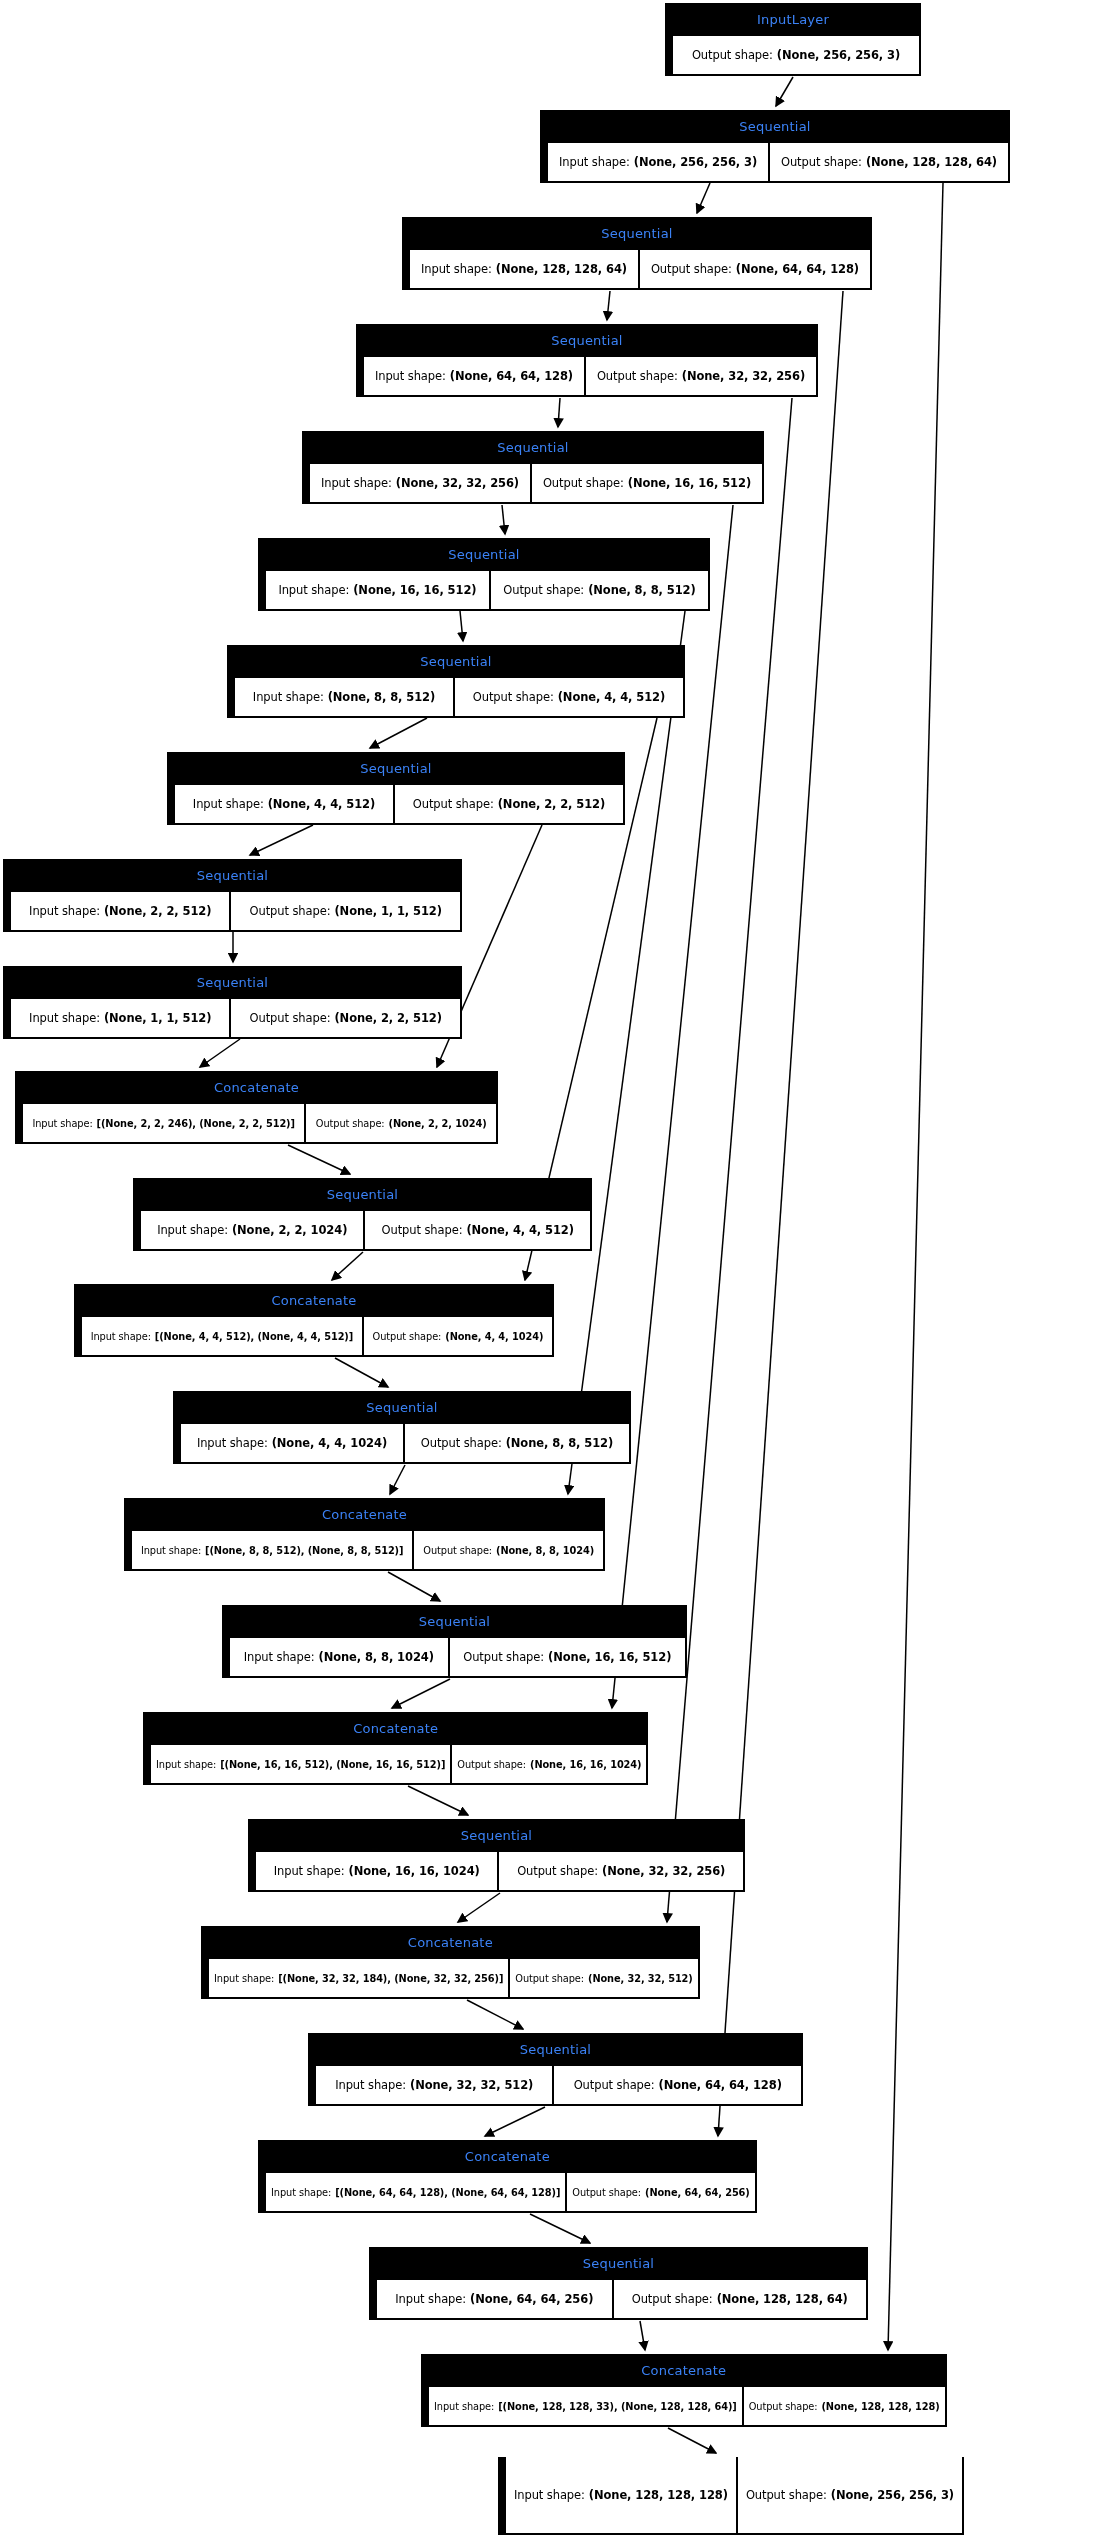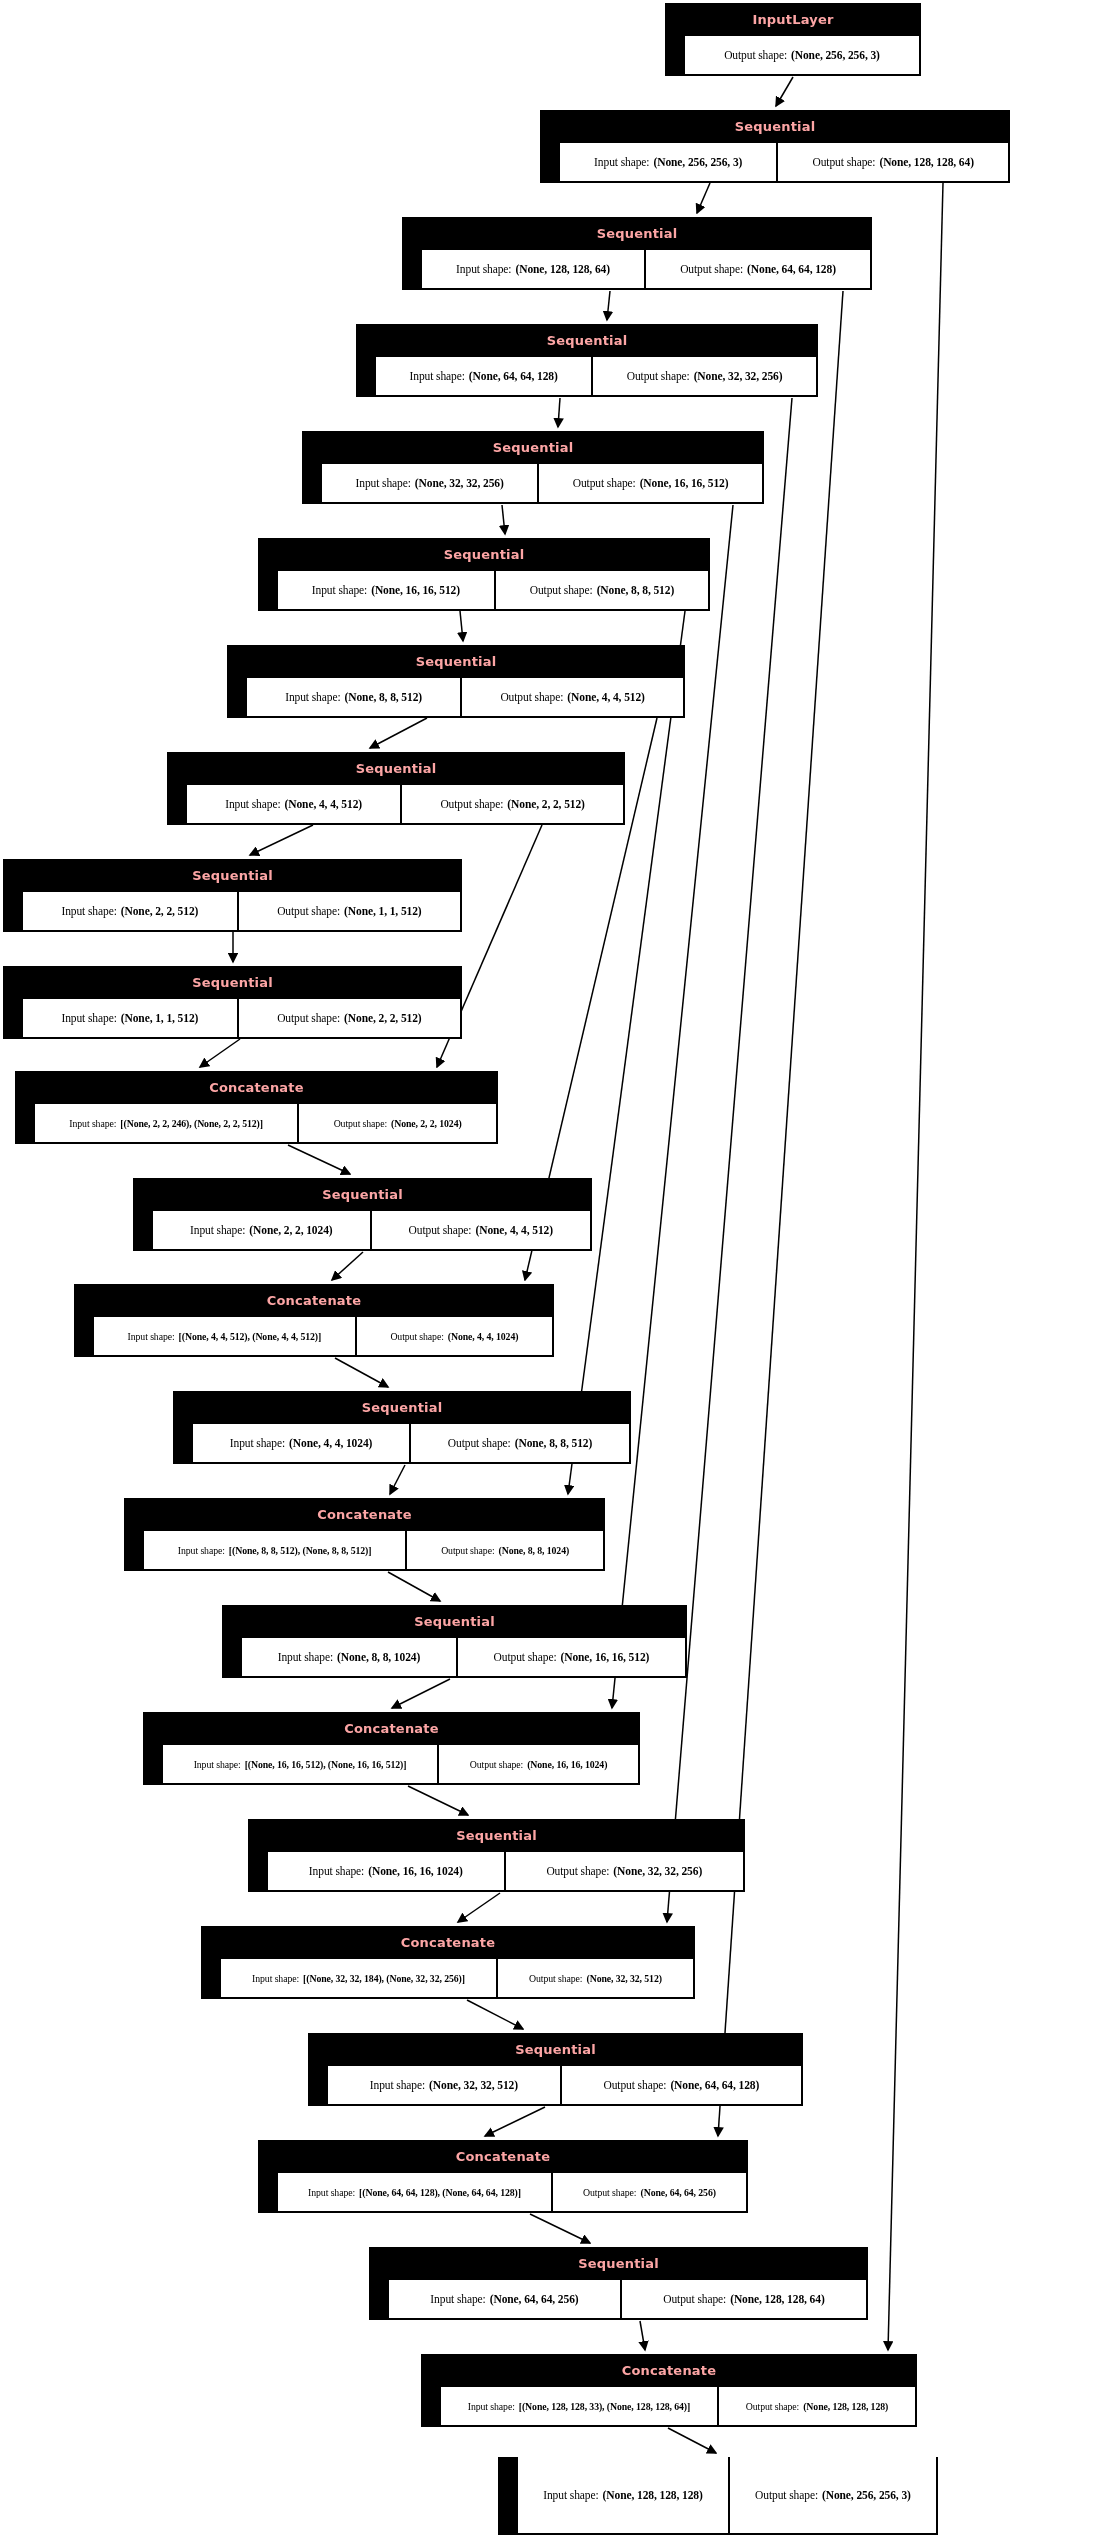--- a/index.html
+++ b/index.html
@@ -2,22 +2,22 @@
 <html><head>
 <meta charset="utf-8">
 <style>
   html,body{margin:0;padding:0;background:#ffffff;}
   #canvas{position:relative;width:1101px;height:2535px;background:#ffffff;overflow:hidden;
           font-family:"DejaVu Sans","Liberation Sans",sans-serif;}
   #edge-layer{position:absolute;left:0;top:0;width:1101px;height:2535px;}
   .node{position:absolute;height:73px;background:#000000;box-sizing:border-box;
         display:flex;flex-direction:column;}
   .hd{flex:0 0 33px;display:flex;align-items:center;justify-content:center;
-      color:#fca5a5;font-weight:bold;font-size:13px;letter-spacing:0.2px;text-align:right;}
-  .bd{flex:1 1 auto;display:flex;gap:2px;padding:0 2px 2px 20px;box-sizing:border-box;font-family:Liberation Serif, serif;}
+      color:#3b82f6;font-weight:normal;font-size:13px;letter-spacing:0.2px;text-align:right;}
+  .bd{flex:1 1 auto;display:flex;gap:2px;padding:0 2px 2px 8px;box-sizing:border-box;}
   .cell{flex:1 1 auto;background:#ffffff;display:flex;align-items:center;justify-content:center;
         white-space:nowrap;padding:0 8px;font-size:11.5px;color:#000000;letter-spacing:-0.1px;}
   .cell .lbl{font-weight:normal;margin-right:4px;}
   .cell .val{font-weight:bold;}
   .cat .cell{font-size:9.8px;padding:0 5px;}
 </style>
 </head>
 <body>
 
 <div id="canvas">

